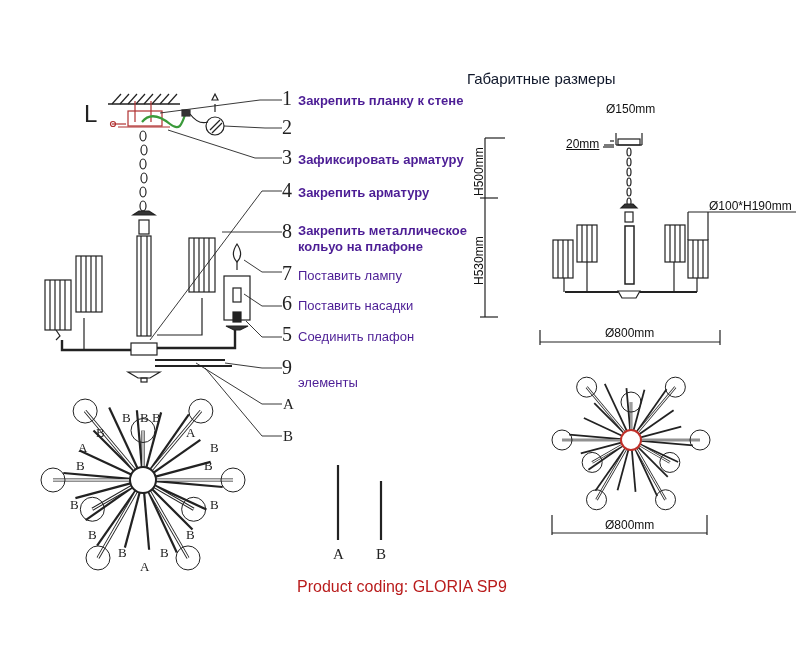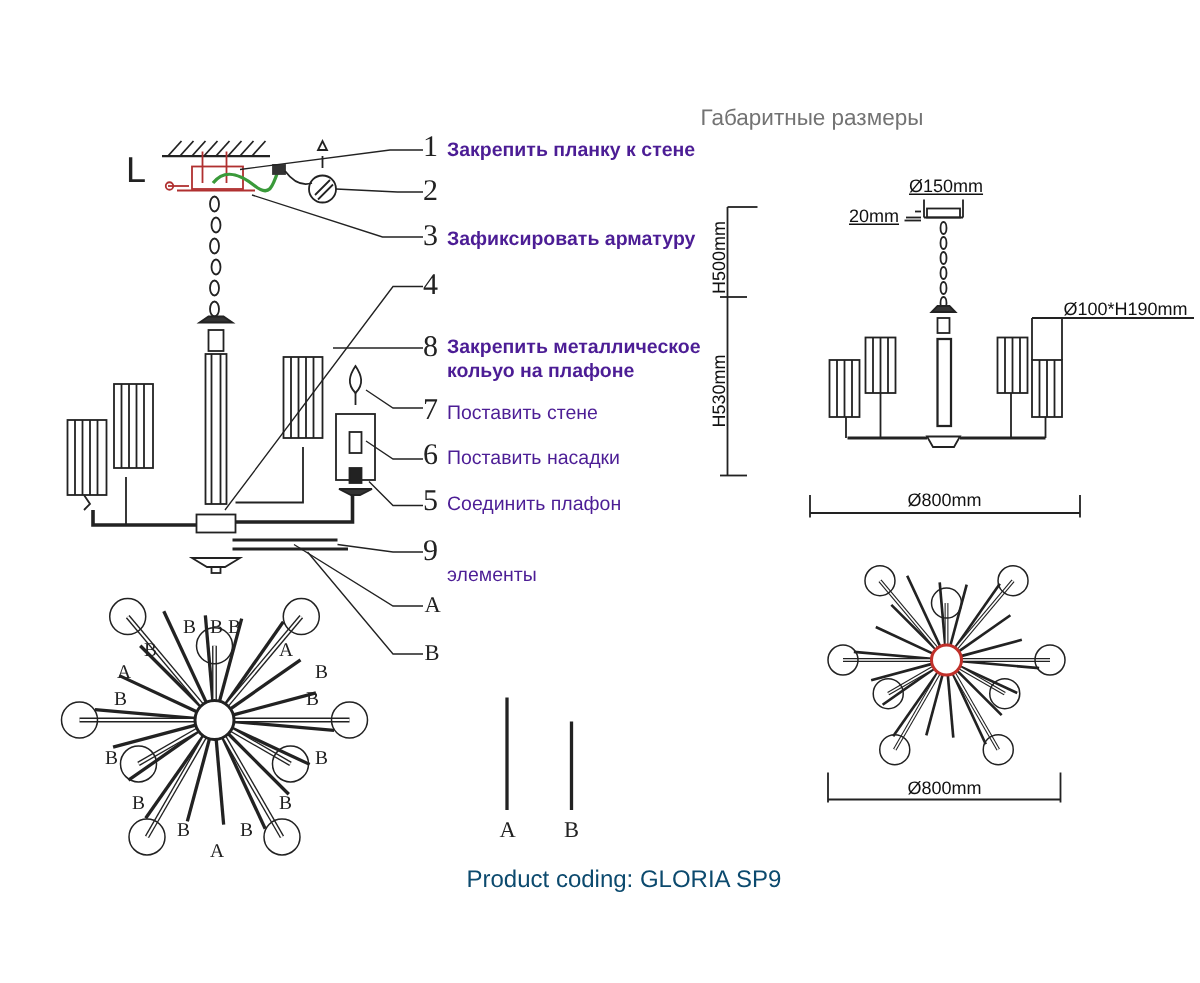--- a/index.html
+++ b/index.html
@@ -2,25 +2,25 @@
 <html><head>
 <meta charset="utf-8">
 <style>
   html, body { margin:0; padding:0; background:#ffffff; }
   body { width:800px; height:655px; position:relative; overflow:hidden; font-family:"Liberation Sans", sans-serif; color:#111; }
   svg { position:absolute; left:0; top:0; }
   .step { position:absolute; display:flex; align-items:baseline; white-space:nowrap; }
   .step .num { font-family:"Liberation Serif", serif; font-size:20px; color:#222; margin-right:6px; }
   .step .txt { font-size:13px; font-weight:bold; color:#4c1d95; line-height:16px; }
   .step .txt.light { font-weight:normal; }
-  .title { position:absolute; left:467px; top:70px; font-size:15px; color:#737373; }
+  .title { position:absolute; left:467px; top:70px; font-size:15px; color:#0f172a; }
   .dim { position:absolute; font-size:12px; color:#111; }
   .vlabel { position:absolute; font-size:12px; color:#111; transform-origin:left top; transform:rotate(-90deg); }
   .serif-lbl { position:absolute; font-family:"Liberation Serif", serif; font-size:15px; color:#222; }
-  .coding { position:absolute; left:297px; top:578px; font-size:16px; color:#0c4a6e;margin-left:14px; }
+  .coding { position:absolute; left:297px; top:578px; font-size:16px; color:#b91c1c; }
 </style>
 </head>
 <body>
 
 <svg width="800" height="655" viewBox="0 0 800 655">
   <g stroke="#222" fill="none" stroke-width="1.2">
 
     <g>
       <line x1="108" y1="104" x2="180" y2="104" stroke-width="1.5"></line>
       <line x1="112" y1="104" x2="121" y2="94"></line>
@@ -300,31 +300,32 @@
 </div>
 <div class="step" style="left:282px;top:116px;">
   <span class="num">2</span>
 </div>
 <div class="step" style="left:282px;top:146px;">
   <span class="num">3</span>
   <span class="txt" style="font-size:13px;">Зафиксировать арматуру</span>
 </div>
 <div class="step" style="left:282px;top:179px;">
   <span class="num">4</span>
+  <span class="txt">Закрепить арматуру</span>
 </div>
 <div class="step" style="left:282px;top:220px;align-items:flex-start;">
   <span class="num">8</span>
   <span class="txt" style="padding-top:3px;">
     <span>Закрепить металлическое</span><br>
     <span>кольуо на плафоне</span>
   </span>
 </div>
 <div class="step" style="left:282px;top:262px;">
   <span class="num">7</span>
-  <span class="txt light">Поставить стене</span>
+  <span class="txt light">Поставить лампу</span>
 </div>
 <div class="step" style="left:282px;top:292px;">
   <span class="num">6</span>
   <span class="txt light">Поставить насадки</span>
 </div>
 <div class="step" style="left:282px;top:323px;">
   <span class="num">5</span>
   <span class="txt light">Соединить плафон</span>
 </div>
 <div class="step" style="left:282px;top:356px;align-items:flex-start;">
@@ -332,21 +333,21 @@
   <span class="txt light" style="padding-top:3px;">
     <br>
     <span>элементы</span>
   </span>
 </div>
 
 <div class="serif-lbl" style="left:283px;top:396px;">A</div>
 <div class="serif-lbl" style="left:283px;top:428px;">B</div>
 
 <div class="title">Габаритные размеры</div>
-<div class="dim" style="left:606px;top:117px;text-decoration:underline;">Ø150mm</div>
+<div class="dim" style="left:606px;top:102px;">Ø150mm</div>
 <div class="dim" style="left:566px;top:137px;text-decoration:underline;">20mm</div>
 <div class="vlabel" style="left:472px;top:196px;">H500mm</div>
 <div class="vlabel" style="left:472px;top:285px;">H530mm</div>
 <div class="dim" style="left:709px;top:199px;">Ø100*H190mm</div>
 <div class="dim" style="left:605px;top:326px;">Ø800mm</div>
 <div class="dim" style="left:605px;top:518px;">Ø800mm</div>
 
 <div class="serif-lbl" style="left:333px;top:546px;">A</div>
 <div class="serif-lbl" style="left:376px;top:546px;">B</div>
 

